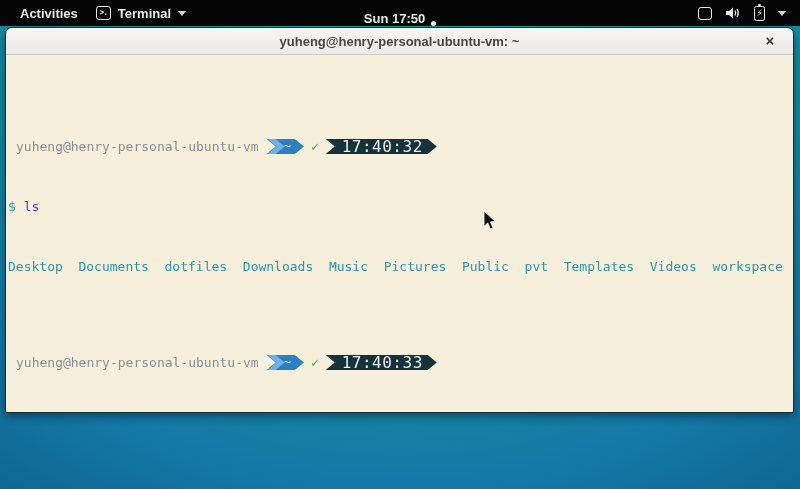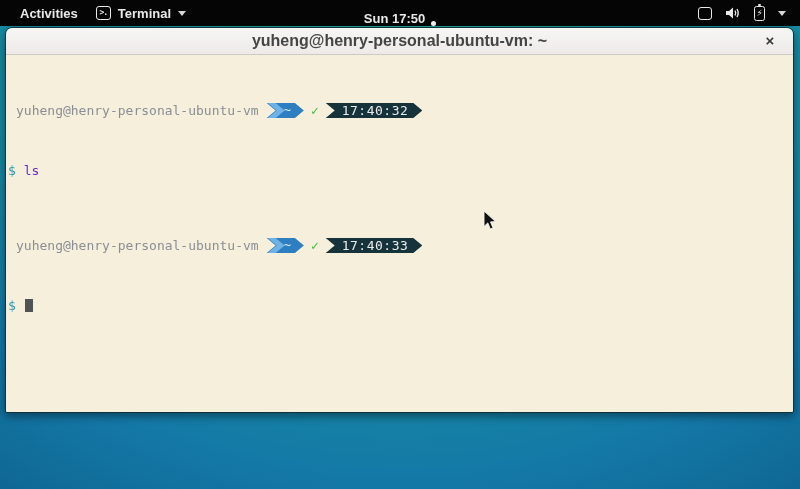--- a/index.html
+++ b/index.html
@@ -45,45 +45,45 @@
     box-shadow:0 3px 10px rgba(0,0,0,.45);
     display:flex; flex-direction:column; overflow:hidden;
     z-index:10;
   }
   .titlebar {
     height:27px; flex:0 0 27px;
     background:linear-gradient(#f7f6f5, #edeae7);
     border-bottom:1px solid #cdc9c4;
     display:flex; align-items:center; justify-content:center; position:relative;
   }
-  .title-text { font-size:16px; font-weight:700; color:#454545; }
+  .title-text { font-size:13px; font-weight:700; color:#454545; }
   .close-btn {
     position:absolute; right:14px; top:4px; width:18px; height:18px;
     color:#3a3a3a; font-size:15px; line-height:18px; text-align:center; font-weight:700;
     cursor:default;
   }
   .term-body {
     flex:1; background:#f5efdc; padding:3px 0 0 2px;
     font-family:"DejaVu Sans Mono","Liberation Mono",monospace;
     font-size:13px; line-height:15px; color:#3a3f42;
     white-space:pre; overflow:hidden;
   }
   .term-line { height:15px; display:flex; align-items:center; white-space:pre; }
-  .prompt-line { padding-left:8px; }
+  .prompt-line { padding-left:8px;margin-top:36px; }
   .p-user { color:#8b8e95; }
   .seg { position:relative; display:inline-flex; align-items:center; height:15px; margin-left:8px; }
   .seg-blue {
     background:#2d7fc1; color:#d9ecfb; padding:0 13px 0 17px; font-size:12px;
     clip-path:polygon(0 0, calc(100% - 9px) 0, 100% 50%, calc(100% - 9px) 100%, 0 100%, 9px 50%);
   }
   .seg-flash { position:absolute; left:1px; top:0; bottom:0; width:17px; background:#6fb2e6;
     clip-path:polygon(0 0, 8px 0, 17px 50%, 8px 100%, 0 100%, 9px 50%); }
   .check { color:#3cc23c; font-weight:700; margin-left:7px; font-size:13px; }
   .seg-dark {
-    background:#16333c; color:#ececec; padding:0 14px 0 16px; font-size:13px; letter-spacing:.5px;
+    background:#16333c; color:#ececec; padding:0 14px 0 16px; font-size:16px; letter-spacing:.5px;
     clip-path:polygon(0 0, calc(100% - 9px) 0, 100% 50%, calc(100% - 9px) 100%, 0 100%, 9px 50%);
     margin-left:7px;
   }
   .p-dollar { color:#2d9aae; }
   .p-cmd { color:#6d28d9; }
   .dir-list { color:#2d95ac; }
   .block-cursor { display:inline-block; width:8px; height:13px; background:#4e5356; margin-left:1px; vertical-align:-2px; }
 
   
   .pointer { position:absolute; left:483px; top:211px; z-index:40; }
@@ -126,20 +126,21 @@
   <div class="titlebar">
     <span class="title-text">yuheng@henry-personal-ubuntu-vm: ~</span>
     <span class="close-btn">×</span>
   </div>
   <div class="term-body">
 
     <div class="term-line prompt-line"><span class="p-user">yuheng@henry-personal-ubuntu-vm</span><span class="seg seg-blue"><i class="seg-flash"></i><span>~</span></span><span class="check">✓</span><span class="seg seg-dark"><span>17:40:32</span></span></div>
 
     <div class="term-line"><span class="p-dollar">$</span><span> </span><span class="p-cmd">ls</span></div>
 
+    <div class="term-line dir-list">Desktop  Documents  dotfiles  Downloads  Music  Pictures  Public  pvt  Templates  Videos  workspace</div>
 
     <div class="term-line prompt-line"><span class="p-user">yuheng@henry-personal-ubuntu-vm</span><span class="seg seg-blue"><i class="seg-flash"></i><span>~</span></span><span class="check">✓</span><span class="seg seg-dark"><span>17:40:33</span></span></div>
 
     <div class="term-line"><span class="p-dollar">$</span><span> </span><span class="block-cursor"></span></div>
 
   </div>
 </div>
 
 <div class="pointer">
   <svg width="14" height="20" viewBox="0 0 14 20">

